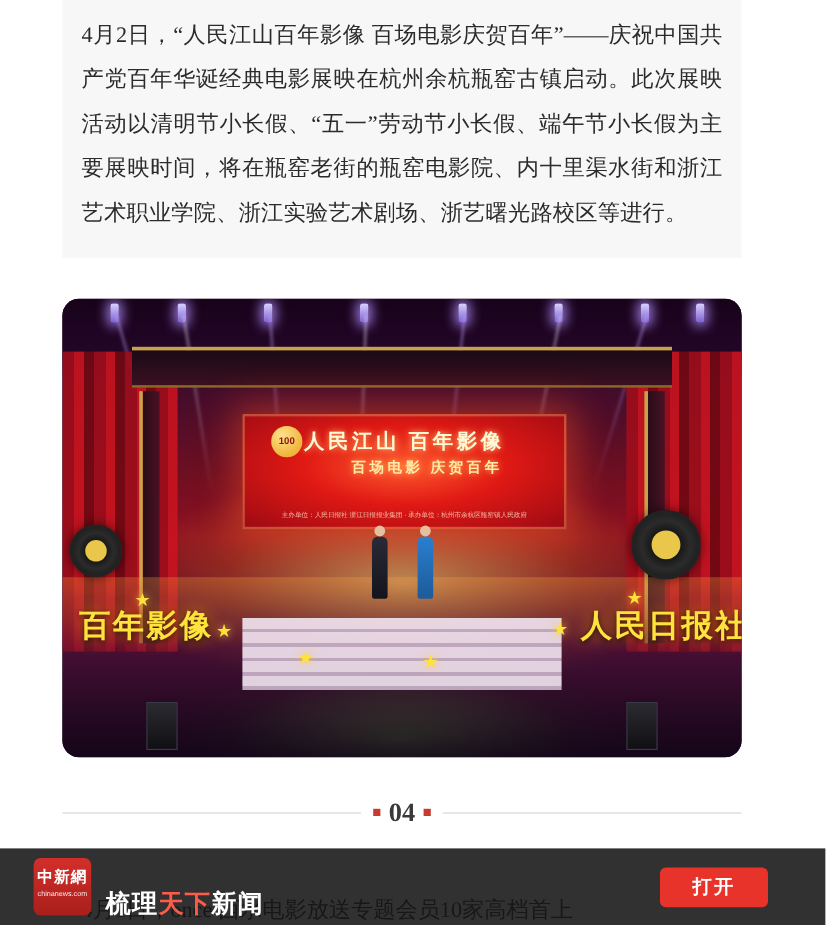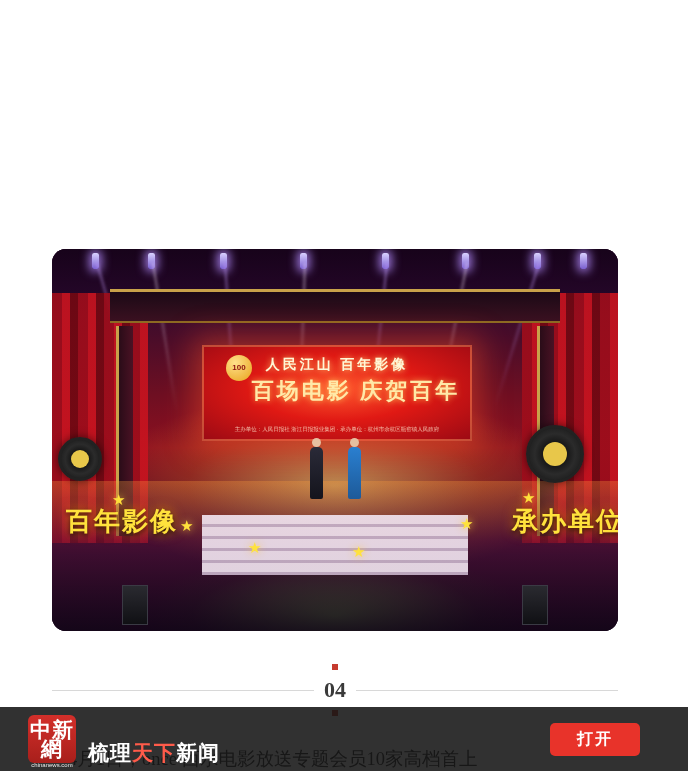--- a/index.html
+++ b/index.html
@@ -93,27 +93,27 @@
   
   .led {
     position: absolute; left: 150px; top: 96px; width: 270px; height: 96px;
     background: radial-gradient(ellipse at 50% 45%, #ff5a2e 0%, #e01914 45%, #9d0a14 100%);
     border: 2px solid rgba(255,200,120,0.35);
     text-align: center;
     padding-top: 9px;
     box-shadow: 0 0 28px 8px rgba(255,80,40,0.45);
   }
   .led .l1 {
-    font-size: 14px; font-weight: bold; color: #fff7d6;
+    font-size: 17px; font-weight: bold; color: #fff7d6;
     font-family: "Liberation Serif", serif;
     letter-spacing: 3px;
     text-shadow: 0 0 6px rgba(255,220,120,0.9);
   }
   .led .l2 {
-    font-size: 22px; font-weight: bold; color: #ffe9a8;
+    font-size: 12px; font-weight: bold; color: #ffe9a8;
     font-family: "Liberation Serif", serif;
     letter-spacing: 3px;
     margin-top: 2px;
     text-shadow: 0 0 6px rgba(255,200,90,0.9);
     margin-left: 38px;
   }
   .led .l3 {
     margin-top: 9px;
     font-size: 7.5px; color: #ffd9c0; letter-spacing: 0.5px;
   }
@@ -190,21 +190,21 @@
     left: 52px; top: 664px; width: 566px;
     display: flex; align-items: center; justify-content: center;
   }
   .divider .rule {
     flex: 1 1 auto; height: 1px; background: #d8d8d8;
   }
   .divider .num {
     font-family: "Liberation Serif", serif;
     font-size: 22px; font-weight: bold; color: #3a3a3a;
     padding: 0 10px;
-    display: flex; align-items: center; gap: 7px; flex-direction: column;
+    display: flex; align-items: center; gap: 7px;
   }
   .divider .sq {
     width: 6px; height: 6px; background: #c63b2f; display: inline-block;
   }
 
   
   .next-para {
     position: absolute; left: 68px; top: 744px; width: 560px;
     font-family: "Liberation Serif", serif;
     font-size: 18.5px; line-height: 30px; color: #2b2b2b;
@@ -217,21 +217,21 @@
     background: rgba(20,20,20,0.88);
   }
   .promo-logo {
     position: absolute; left: 28px; top: 8px;
     width: 48px; height: 48px; border-radius: 6px;
     background: linear-gradient(180deg,#d32f2a,#a81f1b);
     color: #fff; text-align: center;
   }
   .promo-logo .cn {
     font-family: "Liberation Serif", serif;
-    font-size: 21px; font-weight: bold; letter-spacing: 1px;
+    font-size: 13px; font-weight: bold; letter-spacing: 1px;
     margin-top: 6px; line-height: 19px;
   }
   .promo-logo .url {
     font-size: 6px; opacity: .9; margin-top: 3px;
   }
   .promo-text { position: absolute; left: 88px; top: 10px; }
   .promo-text .t1 { color: #f2f2f2; font-size: 12.5px; letter-spacing: .5px; }
   .promo-text .t2 {
     margin-top: 22px;
     font-family: "Liberation Serif", serif;
@@ -246,20 +246,23 @@
     color: #fff; font-size: 16px; font-weight: bold;
     font-family: "Liberation Serif", serif;
     letter-spacing: 2px; cursor: pointer;
   }
 </style>
 </head>
 <body>
 
 <div class="page">
 
+  <div class="text-card">
+    <p class="para">4月2日，“人民江山百年影像 百场电影庆贺百年”——庆祝中国共产党百年华诞经典电影展映在杭州余杭瓶窑古镇启动。此次展映活动以清明节小长假、“五一”劳动节小长假、端午节小长假为主要展映时间，将在瓶窑老街的瓶窑电影院、内十里渠水街和浙江艺术职业学院、浙江实验艺术剧场、浙艺曙光路校区等进行。</p>
+  </div>
 
   <div class="photo-wrap">
     <div class="photo">
 
       <div class="truss"></div>
 
       <div class="lamp" style="left:40px;"></div>
       <div class="lamp" style="left:96px;"></div>
       <div class="lamp" style="left:168px;"></div>
       <div class="lamp" style="left:248px;"></div>
@@ -304,21 +307,21 @@
       <div class="star" style="left:128px; bottom:96px;">★</div>
       <div class="star" style="left:196px; bottom:74px;">★</div>
       <div class="star" style="left:300px; bottom:70px;">★</div>
       <div class="star" style="left:408px; bottom:98px;">★</div>
       <div class="star" style="left:470px; bottom:124px;">★</div>
 
       <div class="speaker" style="left:70px;"></div>
       <div class="speaker" style="right:70px;"></div>
 
       <div class="overlay-l">百年影像</div>
-      <div class="overlay-r">承办单位</div>
+      <div class="overlay-r">人民日报社</div>
     </div>
   </div>
 
   <div class="divider">
     <div class="rule"></div>
     <div class="num">
       <span class="sq"></span>
       <span>04</span>
       <span class="sq"></span>
     </div>

